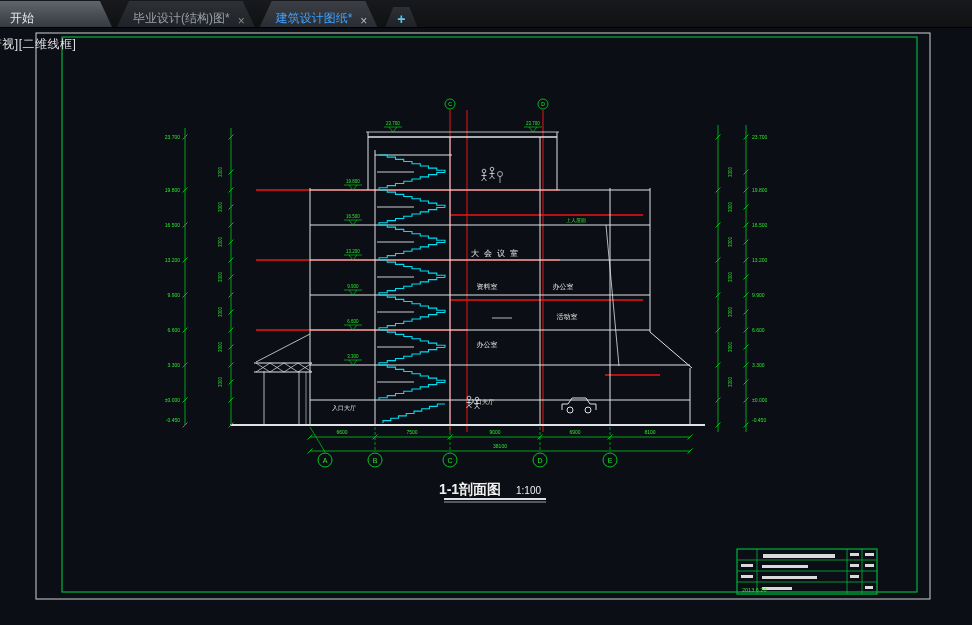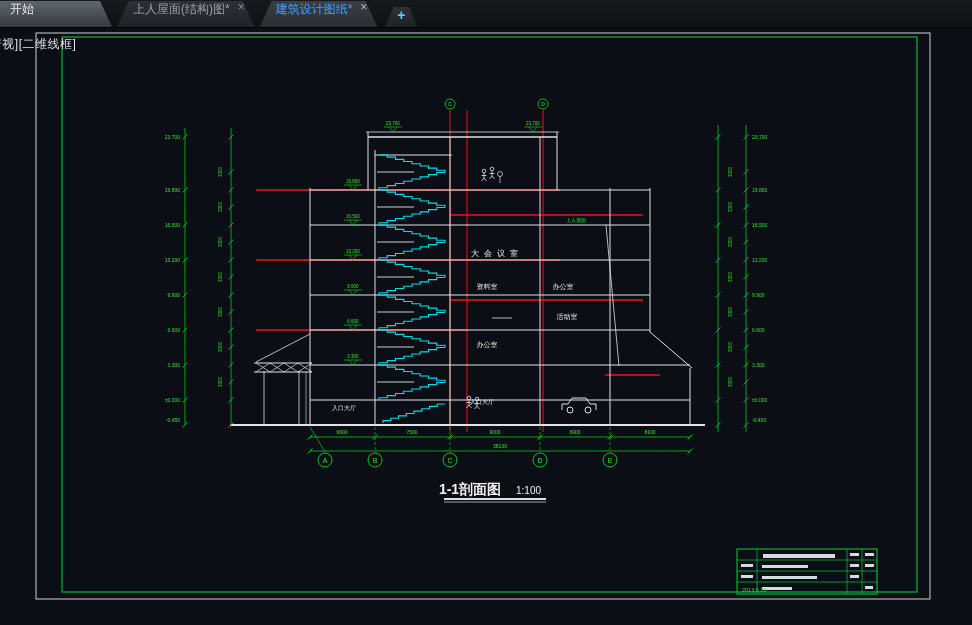--- a/index.html
+++ b/index.html
@@ -4,21 +4,21 @@
 <style>
   *{margin:0;padding:0;box-sizing:border-box}
   html,body{width:972px;height:625px;overflow:hidden;background:#000;
     font-family:"Liberation Sans","DejaVu Sans",sans-serif}
   body{position:relative}
 
   
   .tabbar{position:relative;z-index:10;height:28px;
     background:linear-gradient(180deg,#17191c,#0f1113);
     border-bottom:1px solid #000;display:flex;align-items:flex-end}
-  .tab{height:26px;display:flex;align-items:flex-start;font-size:12px;white-space:nowrap}
+  .tab{height:26px;display:flex;align-items:flex-end;font-size:12px;white-space:nowrap}
   .tab-start{width:112px;padding-left:10px;color:#e8e8e8;
     background:linear-gradient(180deg,#60656c,#343a40);
     clip-path:polygon(0 0,calc(100% - 12px) 0,100% 100%,0 100%)}
   .tab-doc{padding:0 10px 0 16px;color:#9aa0a7;
     background:linear-gradient(180deg,#2d3035,#1f2226);
     clip-path:polygon(12px 0,calc(100% - 12px) 0,100% 100%,0 100%);margin-left:5px}
   .tab-doc.active{background:linear-gradient(180deg,#3b3f45,#2a2e33);color:#3fa2ff}
   .tab-close{margin-left:8px;color:#878d94;font-size:12px;line-height:1;cursor:pointer}
   .tab-doc.active .tab-close{color:#b7bcc2}
   .tab-new{height:20px;width:32px;margin-left:8px;justify-content:center;
@@ -332,21 +332,21 @@
         <text x="742" y="592" fill="#2ee62e" font-size="5.5" text-anchor="start">2013.6.20</text>
       </g>
     </svg>
 </div>
 
 <div class="tabbar">
   <div class="tab tab-start">
     <span>开始</span>
   </div>
   <div class="tab tab-doc">
-    <span>上人屋面(结构)图*</span>
+    <span>毕业设计(结构)图*</span>
     <span class="tab-close">×</span>
   </div>
   <div class="tab tab-doc active">
     <span>建筑设计图纸*</span>
     <span class="tab-close">×</span>
   </div>
   <div class="tab tab-new">
     <span>+</span>
   </div>
 </div>

